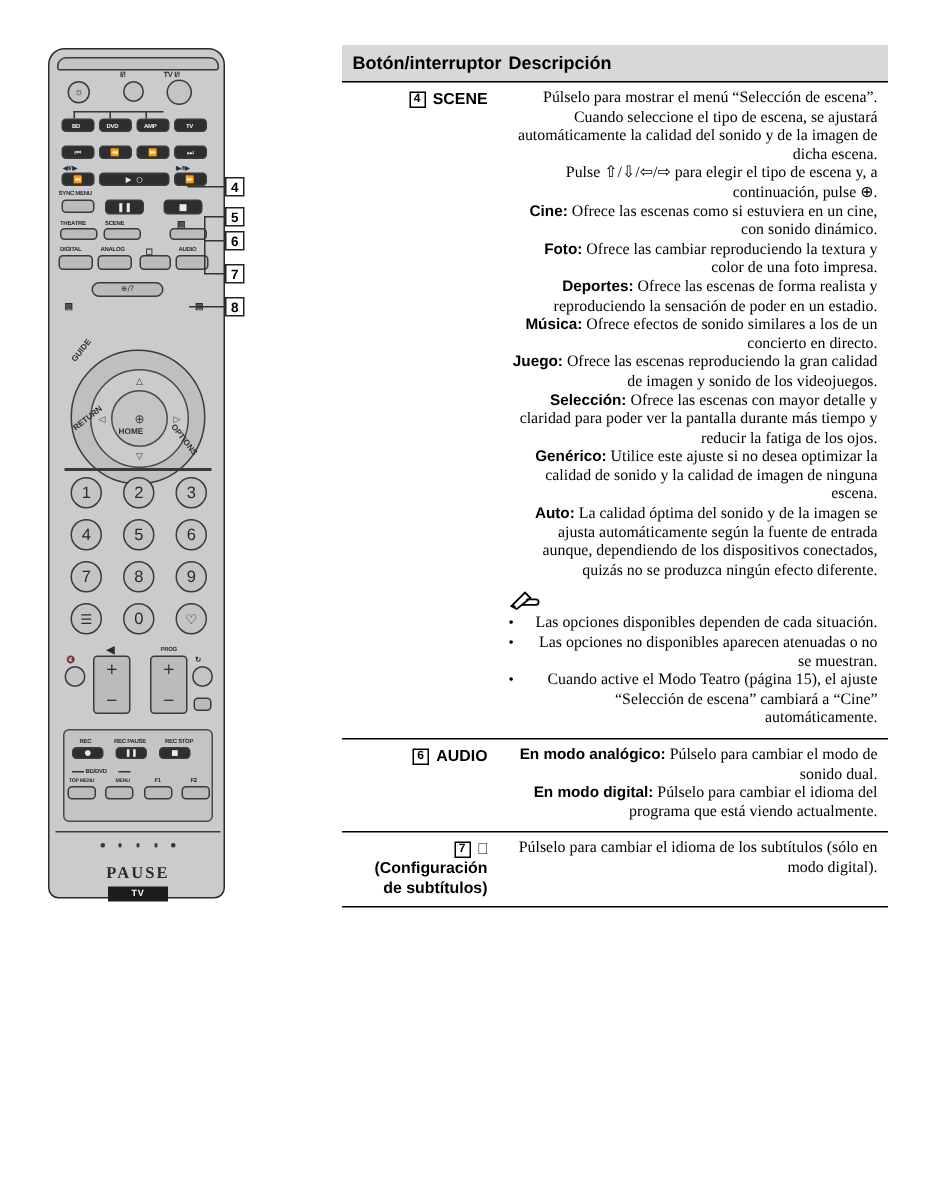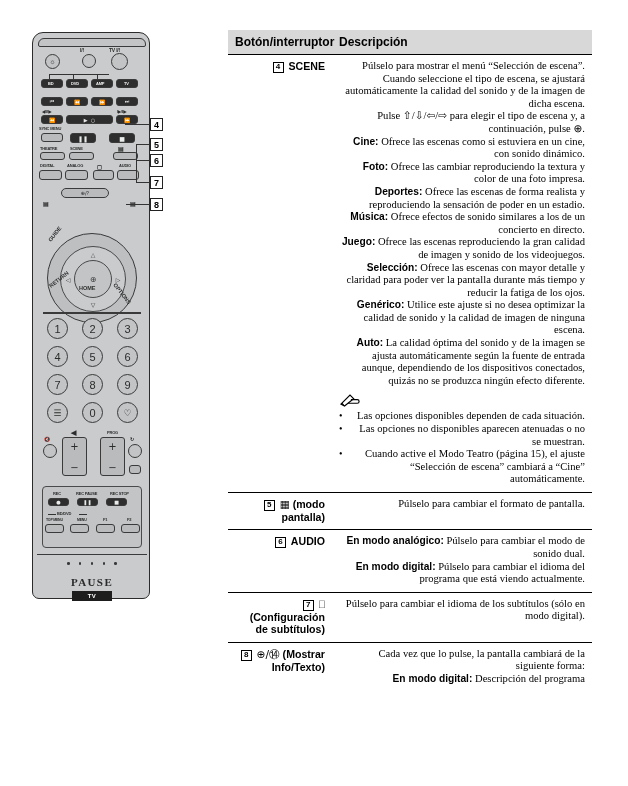--- a/index.html
+++ b/index.html
@@ -361,29 +361,20 @@
           </svg>
 
           <ul class="bullets">
             <li>Las opciones disponibles dependen de cada situación.</li>
             <li>Las opciones no disponibles aparecen atenuadas o no se muestran.</li>
             <li>Cuando active el Modo Teatro (página 15), el ajuste “Selección de escena” cambiará a “Cine” automáticamente.</li>
           </ul>
         </td>
       </tr>
 
-      <tr>
-        <td class="btncell">
-          <span class="numbox">5</span><span class="iconglyph">▦</span>
-          <span>(modo pantalla)</span>
-        </td>
-        <td>
-          <p class="scenepara"><span>Púlselo para cambiar el formato de pantalla.</span></p>
-        </td>
-      </tr>
 
       <tr>
         <td class="btncell">
           <span class="numbox">6</span><span>AUDIO</span>
         </td>
         <td>
           <p class="scenepara"><span class="b">En modo analógico:</span><span> Púlselo para cambiar el modo de sonido dual.</span></p>
           <p class="scenepara"><span class="b">En modo digital:</span><span> Púlselo para cambiar el idioma del programa que está viendo actualmente.</span></p>
         </td>
       </tr>
@@ -391,25 +382,15 @@
       <tr>
         <td class="btncell">
           <span class="numbox">7</span><span class="iconglyph">⎕</span><br>
           <span>(Configuración de subtítulos)</span>
         </td>
         <td>
           <p class="scenepara"><span>Púlselo para cambiar el idioma de los subtítulos (sólo en modo digital).</span></p>
         </td>
       </tr>
 
-      <tr class="no-rule">
-        <td class="btncell">
-          <span class="numbox">8</span><span class="iconglyph">⊕/⑭</span>
-          <span>(Mostrar Info/Texto)</span>
-        </td>
-        <td>
-          <p class="scenepara"><span>Cada vez que lo pulse, la pantalla cambiará de la siguiente forma:</span></p>
-          <p class="scenepara"><span class="b">En modo digital:</span><span> Descripción del programa</span></p>
-        </td>
-      </tr>
     </tbody>
   </table>
 </div>
 
 </body></html>

